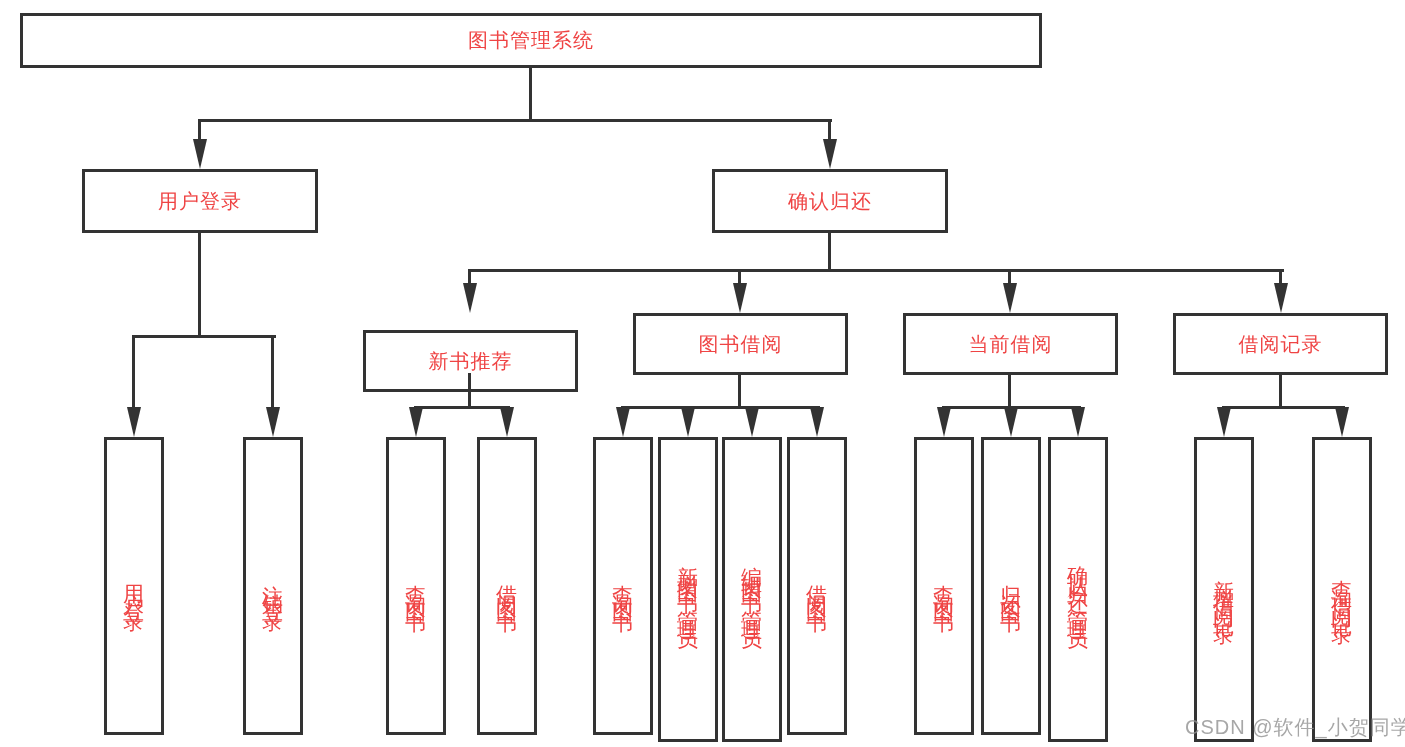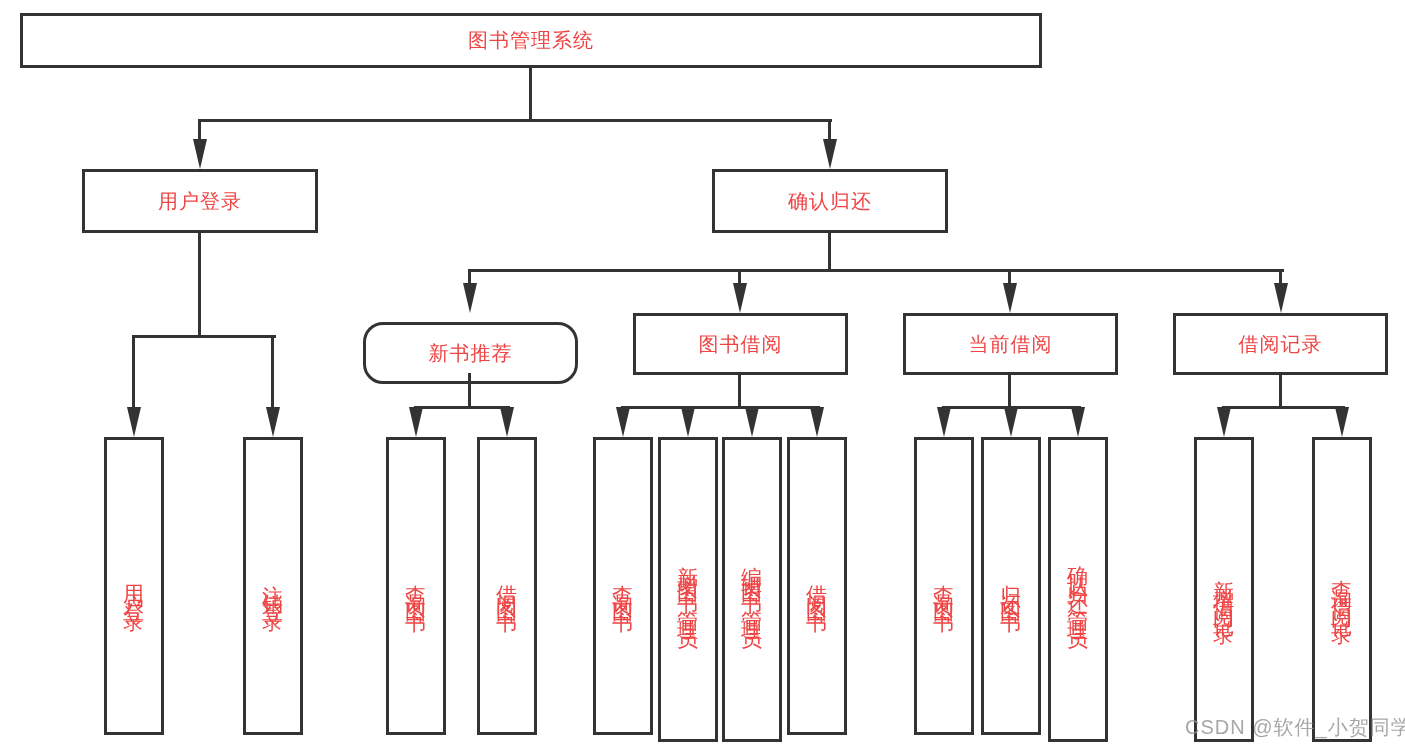--- a/index.html
+++ b/index.html
@@ -85,21 +85,21 @@
   <div class="hline" style="left:468px; top:269px; width:816px;"></div>
   <div class="vline" style="left:468px; top:269px; height:18px;"></div>
   <div class="vline" style="left:738px; top:269px; height:18px;"></div>
   <div class="vline" style="left:1008px; top:269px; height:18px;"></div>
   <div class="vline" style="left:1279px; top:269px; height:18px;"></div>
   <div class="arrow" style="left:463px; top:283px;"></div>
   <div class="arrow" style="left:733px; top:283px;"></div>
   <div class="arrow" style="left:1003px; top:283px;"></div>
   <div class="arrow" style="left:1274px; top:283px;"></div>
 
-  <div class="node h-label" style="left:363px; top:322px; width:215px; height:62px;border-radius:20px;">
+  <div class="node h-label" style="left:363px; top:330px; width:215px; height:62px;">
     <span class="lbl">新书推荐</span>
   </div>
   <div class="node h-label" style="left:903px; top:313px; width:215px; height:62px;">
     <span class="lbl">当前借阅</span>
   </div>
   <div class="node h-label" style="left:633px; top:313px; width:215px; height:62px;">
     <span class="lbl">图书借阅</span>
   </div>
   <div class="node h-label" style="left:1173px; top:313px; width:215px; height:62px;">
     <span class="lbl">借阅记录</span>

